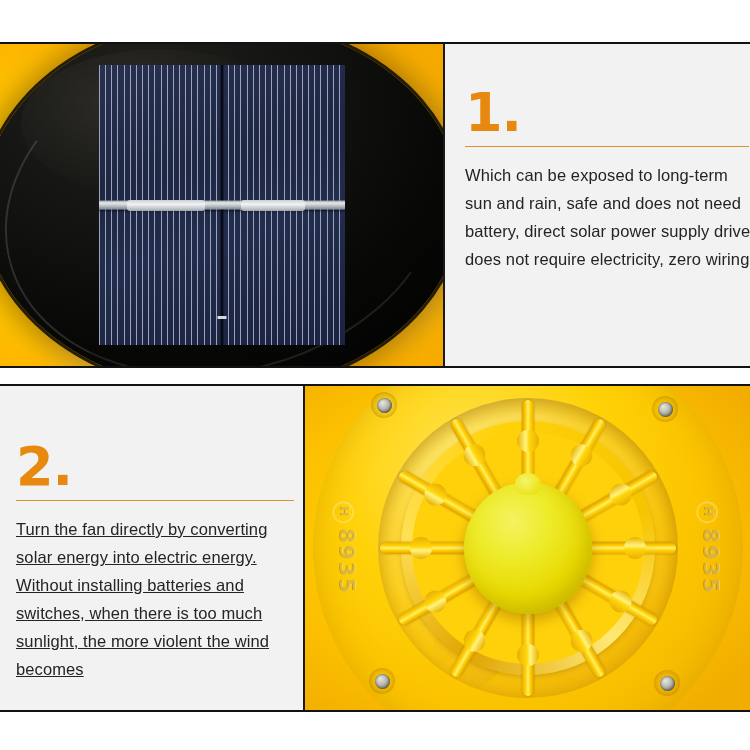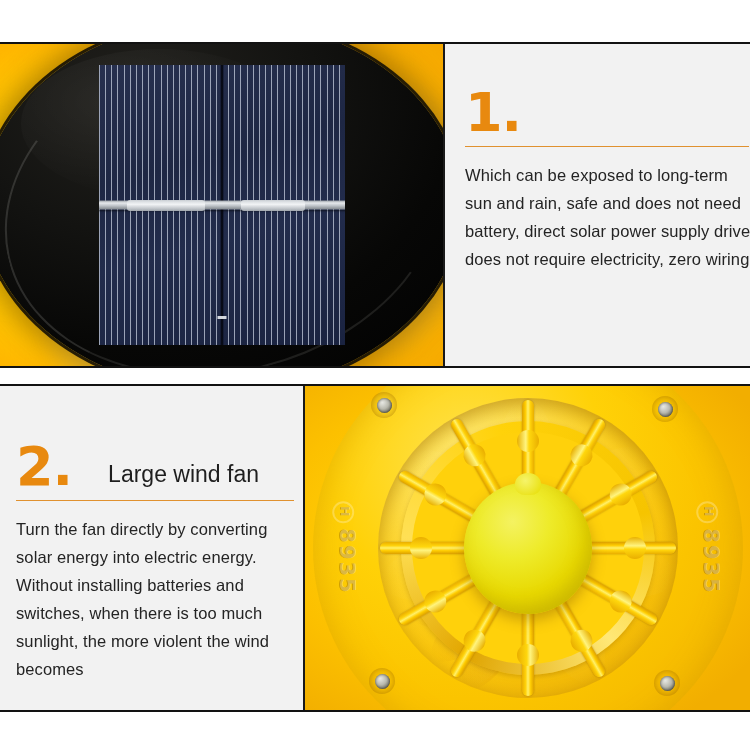--- a/index.html
+++ b/index.html
@@ -61,21 +61,21 @@
   #panel-1 .rule{width:284px;}
   #panel-2 .rule{width:278px;}
 
   .body-text{
     margin-top:14px;
     font-size:16.5px;
     line-height:28px;
     color:#242424;
     letter-spacing:0.1px;
   }
-  #panel-2 .body-text{width:290px;}
+  #panel-2 .body-text{width:290px;text-decoration:underline;}
   #panel-1 .body-text{width:288px;}
 
   
   .solar-stage{position:absolute;inset:0;
     background:
       radial-gradient(ellipse 62% 78% at 10% 50%, #ffd21a 0%, #ffc400 40%, #ffb300 70%, #f5a400 100%),
       linear-gradient(120deg,#ffcb08 0%,#ffd52b 45%,#ffbe00 100%);
   }
   .glow-a{position:absolute;left:-40px;top:-20px;width:300px;height:380px;
     background:radial-gradient(ellipse at 45% 50%, rgba(255,242,150,.95) 0%, rgba(255,205,0,.35) 45%, rgba(255,190,0,0) 72%);
@@ -281,21 +281,20 @@
       <div class="rule"></div>
       <p class="body-text">Which can be exposed to long-term sun and rain, safe and does not need battery, direct solar power supply drive does not require electricity, zero wiring</p>
     </div>
   </section>
 
   <section class="panel" id="panel-2">
 
     <div class="text-cell">
       <div class="head-row">
         <span class="num">2.</span>
-        <span class="head-title">Large wind fan</span>
       </div>
       <div class="rule"></div>
       <p class="body-text">Turn the fan directly by converting solar energy into electric energy. Without installing batteries and switches, when there is too much sunlight, the more violent the wind becomes</p>
     </div>
 
     <div class="photo-cell">
       <div class="fan-stage">
         <div class="fan-bezel"></div>
         <div class="fan-throat">
           <div id="blades">

